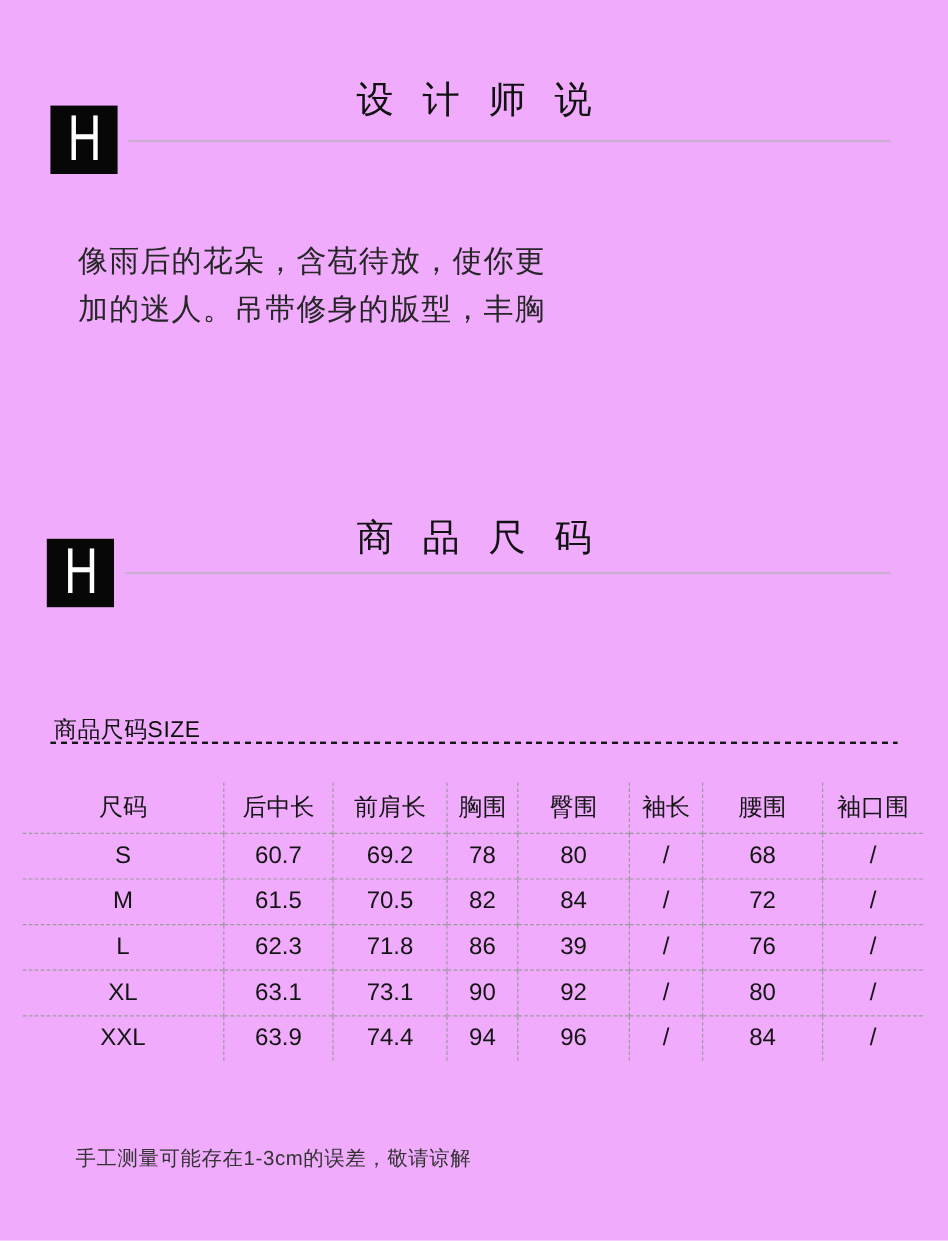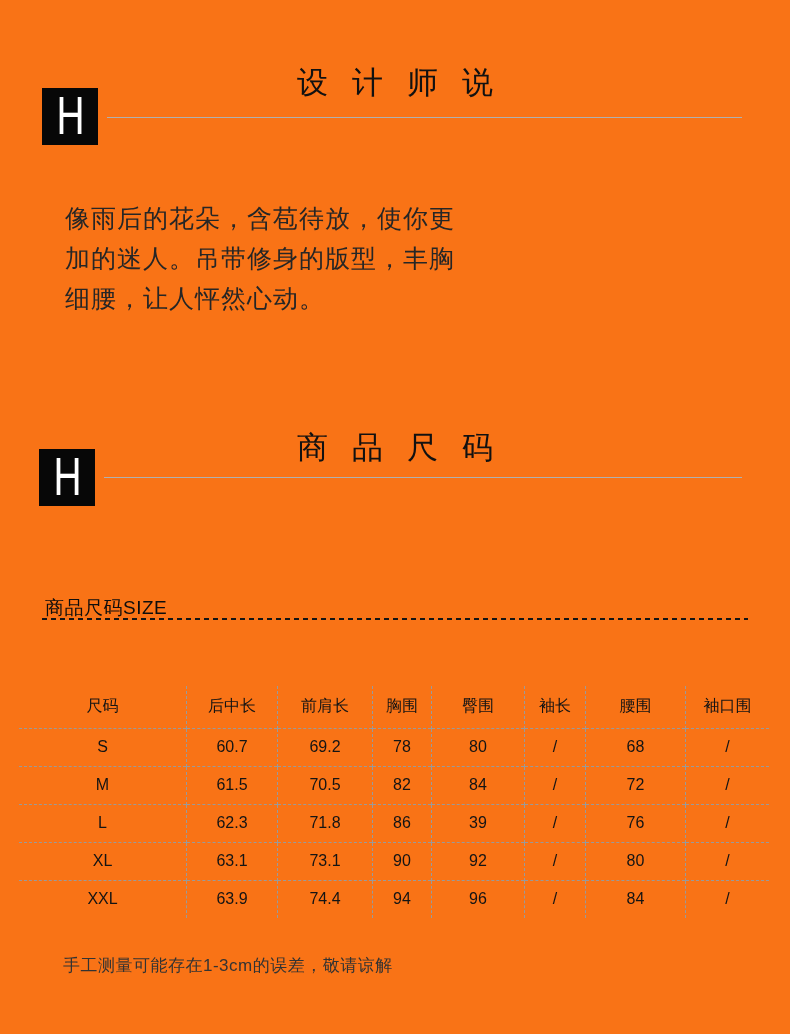--- a/index.html
+++ b/index.html
@@ -1,17 +1,17 @@
 <!DOCTYPE html>
 <html><head>
 <meta charset="utf-8">
 <style>
   html,body { margin:0; padding:0; background:#fff; }
   .page {
-    position:relative; width:790px; height:1034px; background:#f97316;
+    position:relative; width:790px; height:1034px; background:#f0abfc;
     font-family:"Liberation Sans","DejaVu Sans",sans-serif; overflow:hidden;
     color:#141414;
   }
   .section-title {
     position:absolute; left:0; width:100%; box-sizing:border-box;
     text-align:center; font-size:31px; font-weight:400; color:#111;
     letter-spacing:24px; padding-left:24px; white-space:nowrap;
   }
   .title-1 { top:62px; }
   .title-2 { top:427px;padding-left:24px; }
@@ -34,23 +34,23 @@
   }
   .size-label {
     position:absolute; left:45px; top:595px;
     font-size:19px; letter-spacing:0.5px; color:#0d0d0d;
   }
   .size-underline {
     position:absolute; left:42px; top:618px; width:706px; height:2px;
     background-image:repeating-linear-gradient(90deg,#151515 0 5px,transparent 5px 9px);
   }
   table.size-table {
-    position:absolute; left:19px; top:686px; width:743px;
+    position:absolute; left:19px; top:652px; width:743px;
     border-collapse:collapse; table-layout:fixed;
-    font-size:16px; color:#141414;
+    font-size:20px; color:#141414;
   }
   .size-table th, .size-table td {
     font-weight:400; text-align:center; vertical-align:middle; padding:0;
     overflow:hidden; white-space:nowrap;
   }
   .size-table thead tr { height:42px; }
   .size-table tbody tr { height:38px; border-top:1px dashed #9a9a9a; }
   .size-table tr > *:not(:first-child) { border-left:1px dashed #9a9a9a; }
   .size-table tr > *:nth-child(1){ width:167px; }
   .size-table tr > *:nth-child(2){ width:90px; }
@@ -74,21 +74,20 @@
 
   <div class="logo logo-1">
     <span>H</span>
   </div>
 
   <div class="hr-line line-1"></div>
 
   <div class="desc">
       <div>像雨后的花朵，含苞待放，使你更</div>
       <div>加的迷人。吊带修身的版型，丰胸</div>
-      <div>细腰，让人怦然心动。</div>
     </div>
 
   <div class="section-title title-2">商品尺码</div>
 
   <div class="logo logo-2">
     <span>H</span>
   </div>
 
   <div class="hr-line line-2"></div>
 

